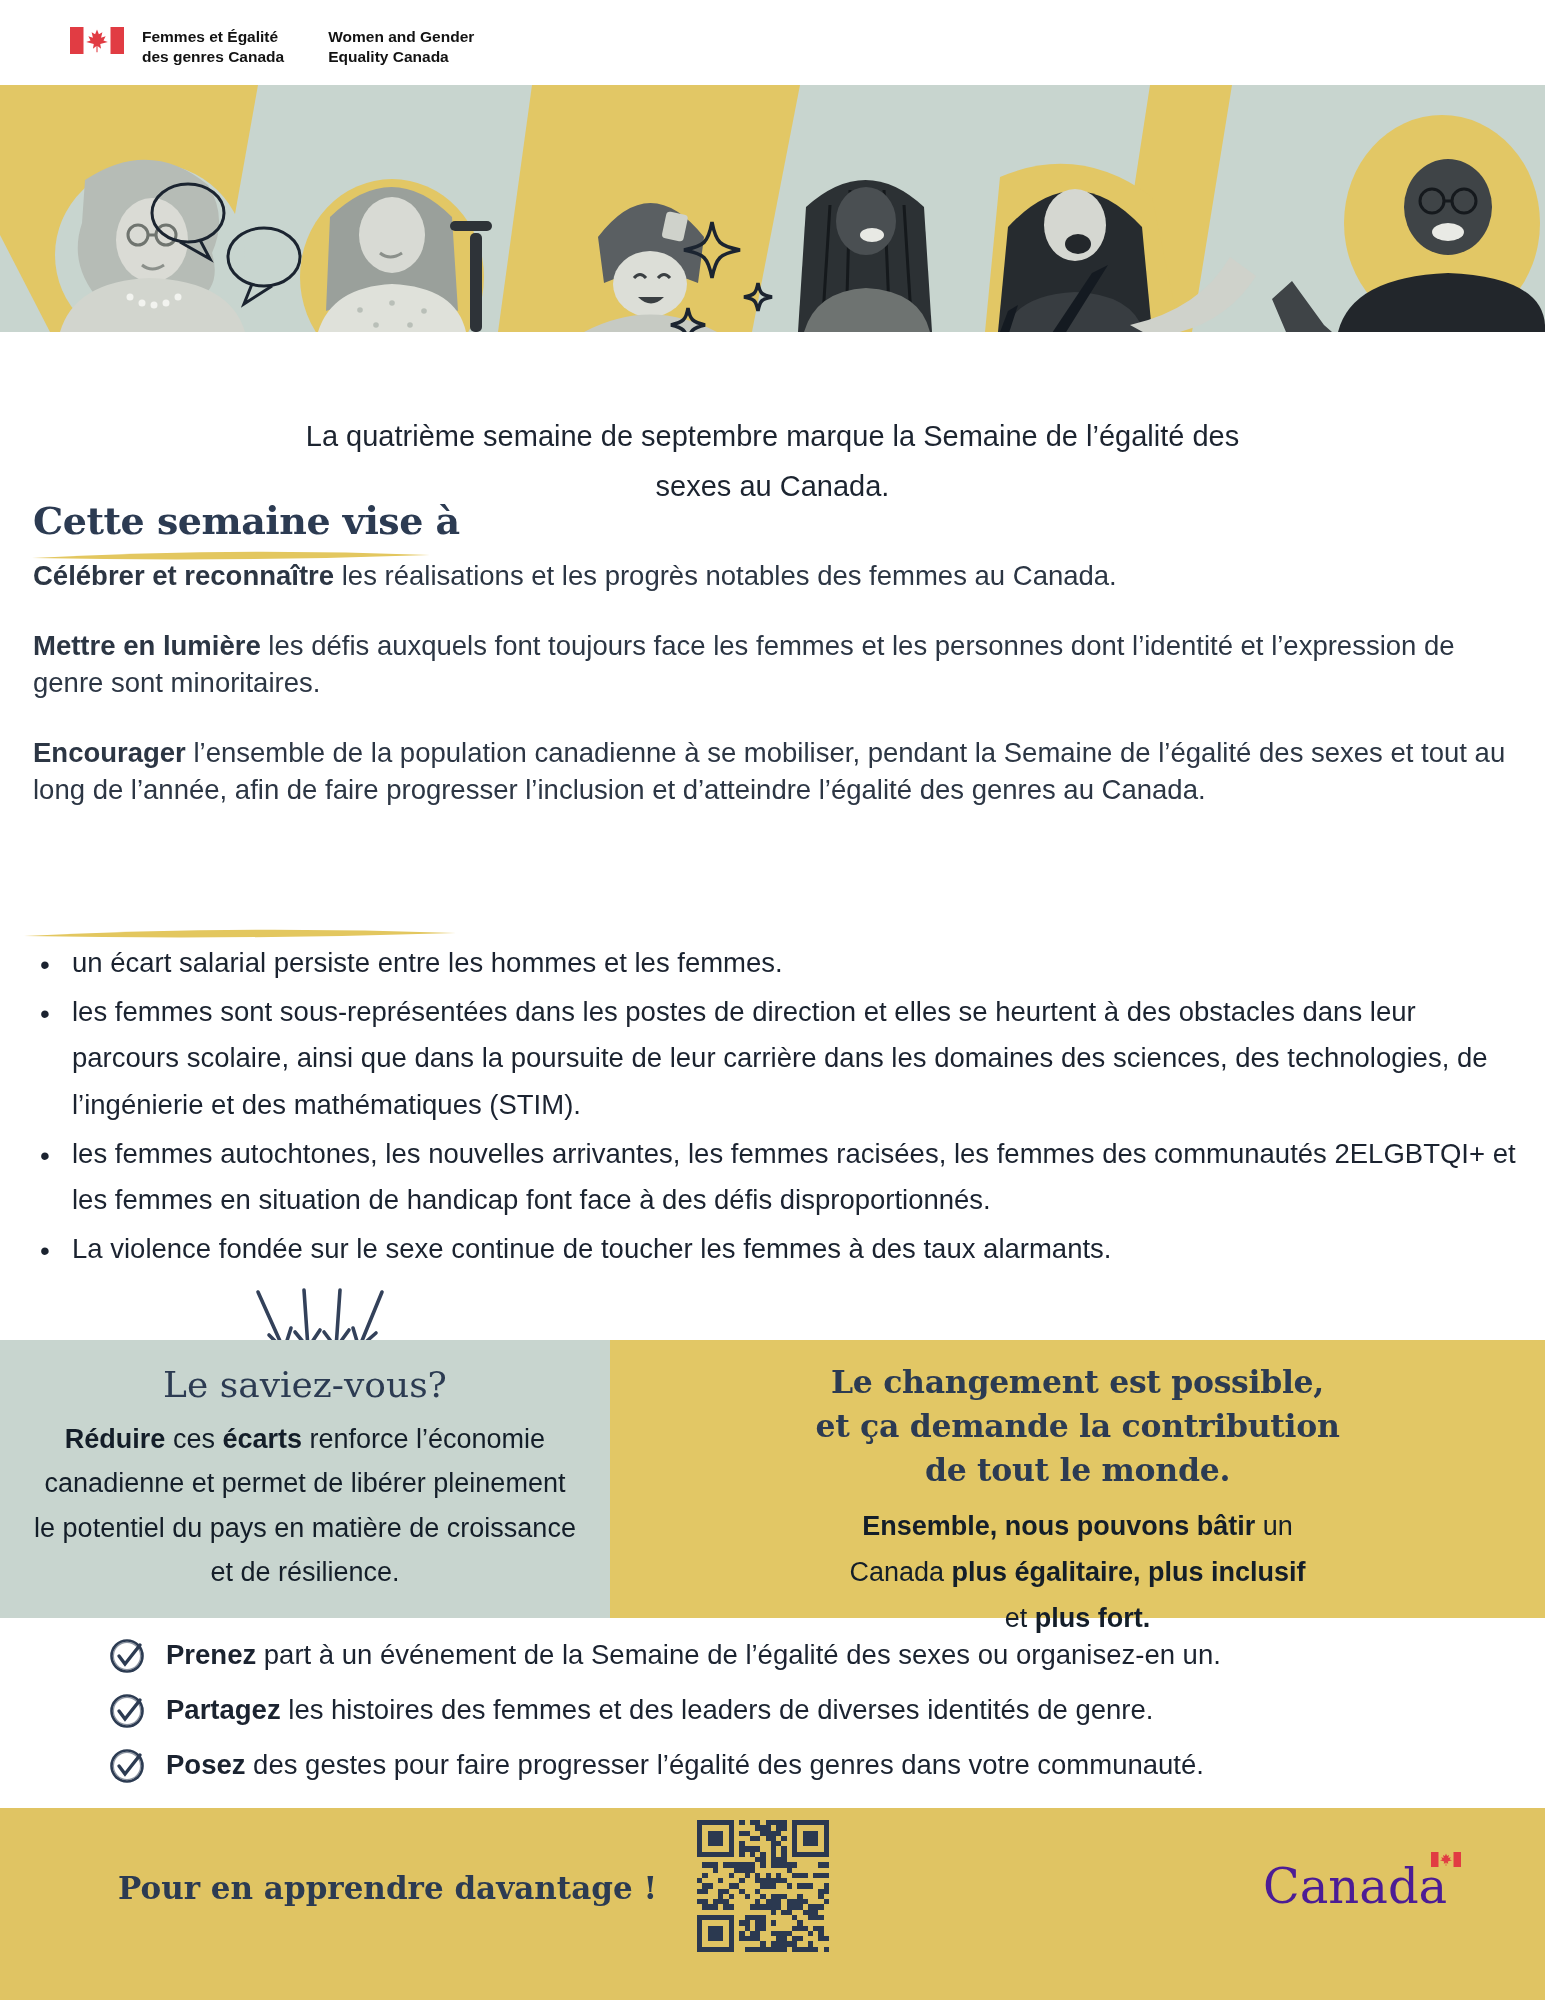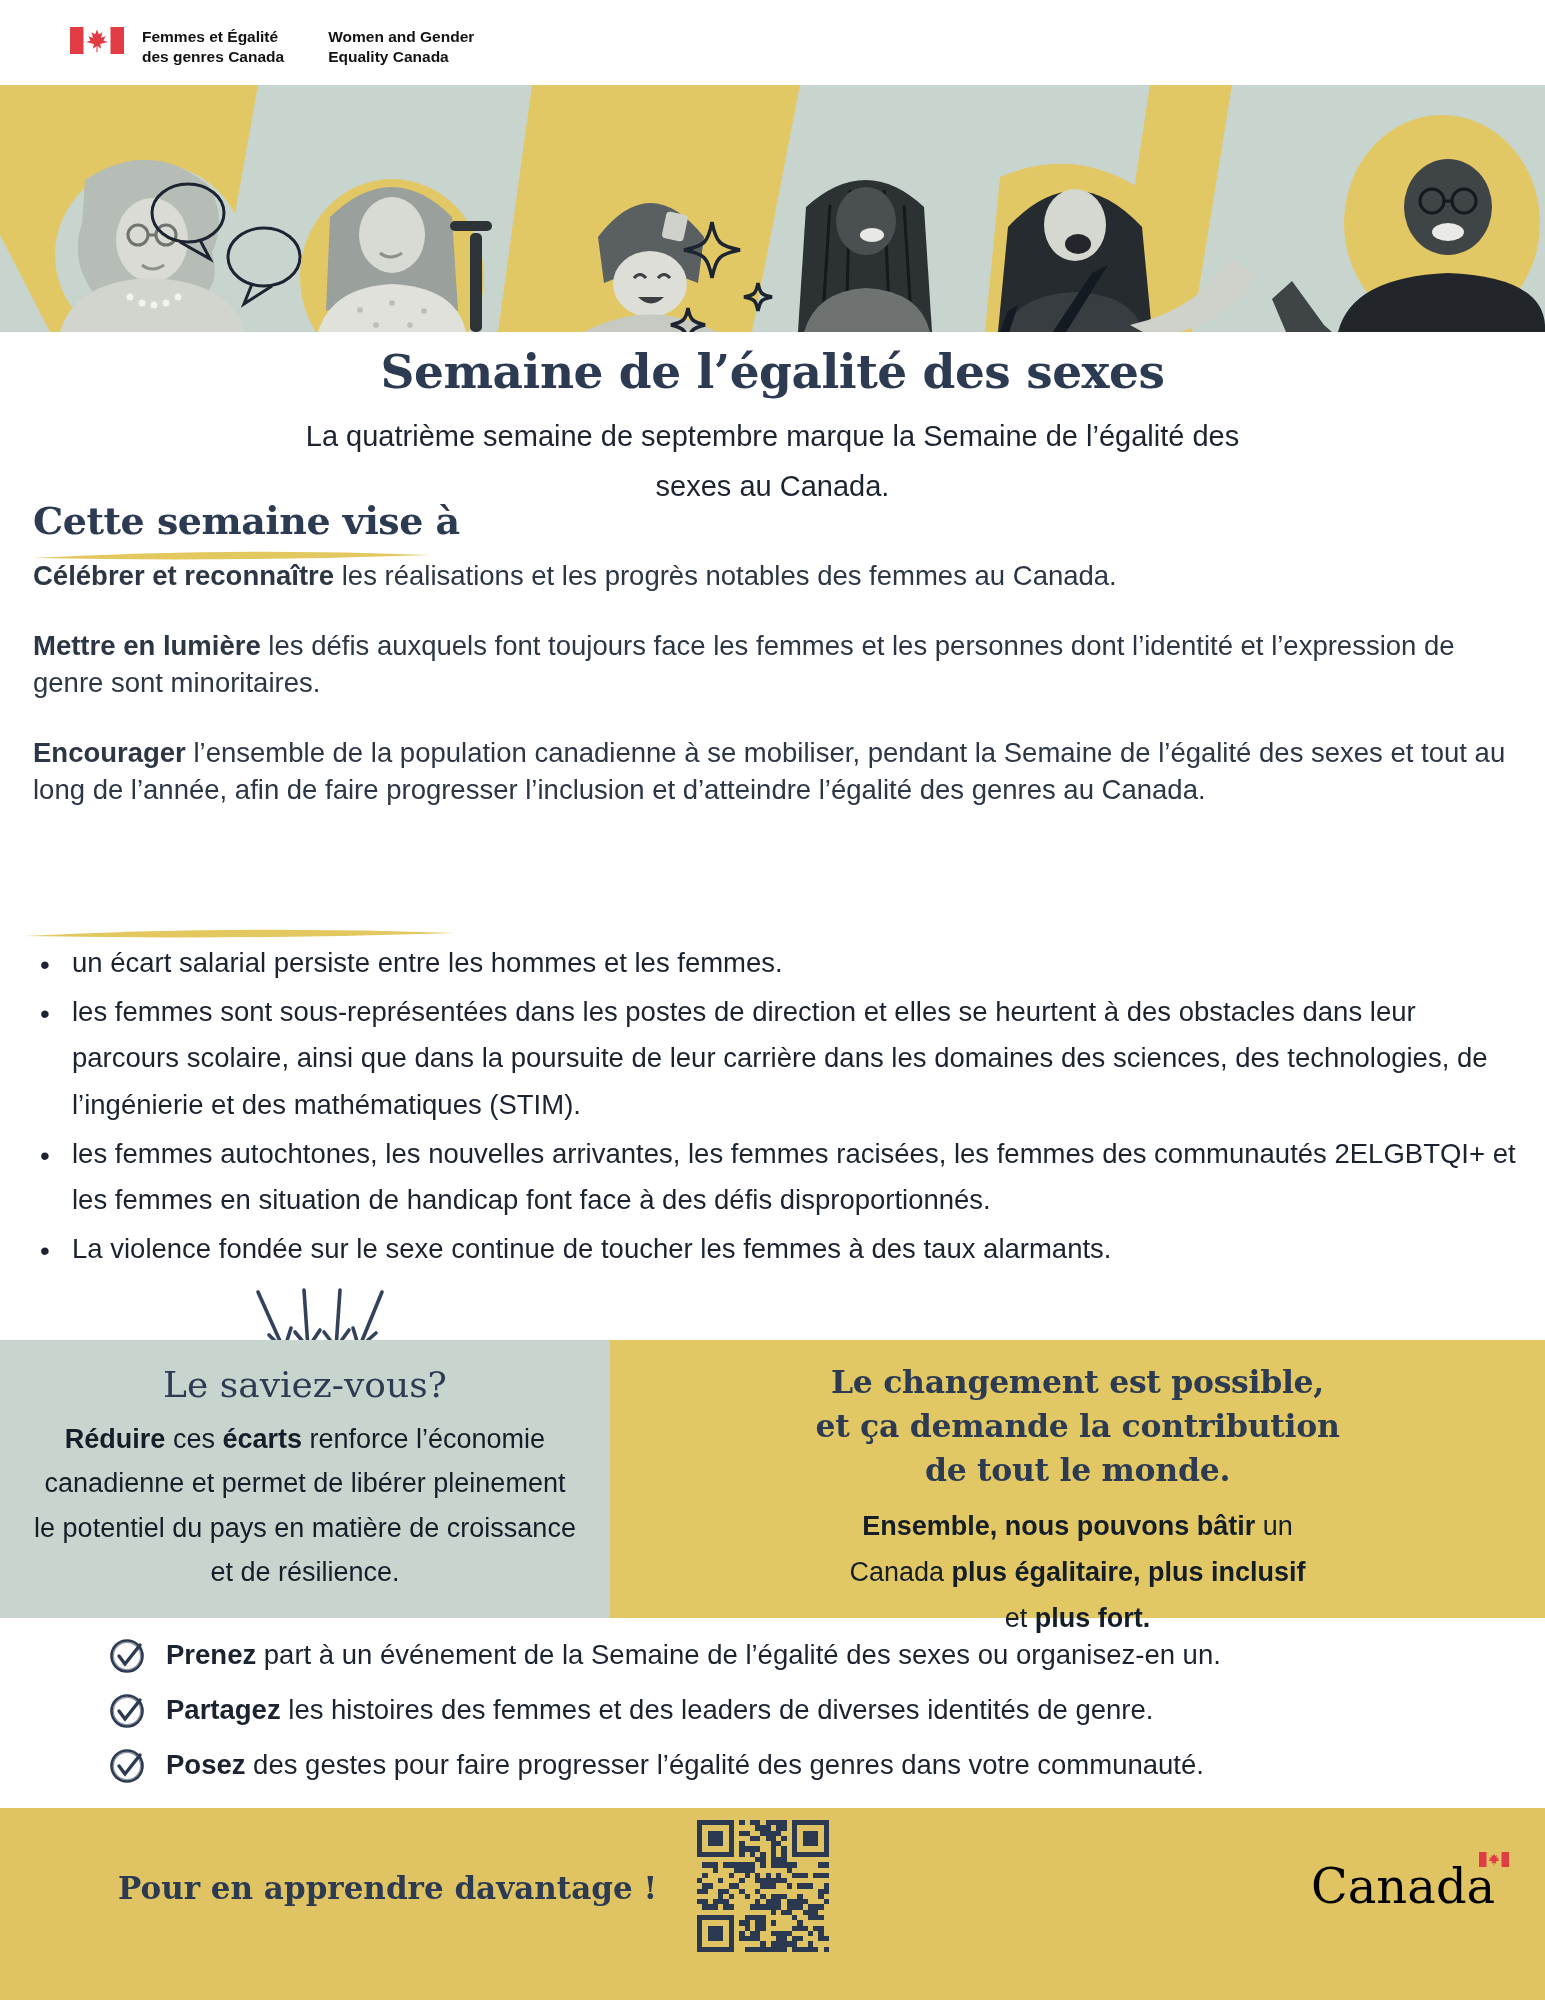--- a/index.html
+++ b/index.html
@@ -46,21 +46,21 @@
   
   .actions{left:106px;top:1634px;width:1380px;}
   .action{display:flex;align-items:center;gap:18px;margin-bottom:13px;}
   .action .txt{font-size:27.5px;color:#1b2330;}
 
   
   .footer{left:0;top:1808px;width:1545px;height:192px;background:#e0c463;}
   .cta{position:absolute;left:118px;top:62px;font-family:"DejaVu Serif",serif;font-weight:700;
        font-size:31px;color:#2c3b52;}
   .qr{position:absolute;left:697px;top:12px;width:132px;height:132px;}
-  .wm{position:absolute;left:1263px;top:50px;font-family:"DejaVu Serif",serif;font-size:48px;color:#000000;margin-left:48px;}
+  .wm{position:absolute;left:1263px;top:50px;font-family:"DejaVu Serif",serif;font-size:48px;color:#4c1d95;}
   .wm .wm-flag{position:absolute;top:-6px;right:-14px;}
 </style>
 </head>
 <body>
 
 <div id="page">
 
   <div class="abs gc-header">
     <svg width="54" height="27" viewBox="0 0 54 27">
       <rect x="0" y="0" width="13.5" height="27" fill="#e13c43"></rect>
@@ -173,21 +173,20 @@
       <path d="M1272 214 L1292 196 L1324 240 L1332 247 L1286 247 Z" fill="#3f4447"></path>
       <ellipse cx="1448" cy="122" rx="44" ry="48" fill="#3f4447"></ellipse>
       <circle cx="1432" cy="116" r="12" fill="none" stroke="#15191d" stroke-width="3"></circle>
       <circle cx="1464" cy="116" r="12" fill="none" stroke="#15191d" stroke-width="3"></circle>
       <path d="M1444 116 h8" stroke="#15191d" stroke-width="3"></path>
       <ellipse cx="1448" cy="147" rx="16" ry="9" fill="#e9eae5"></ellipse>
       <path d="M1338 247 Q1352 192 1448 188 Q1542 192 1545 240 L1545 247 Z" fill="#22262b"></path>
     </g>
   </svg>
 
-  <div class="abs title">Semaine de l’égalité des sexes</div>
   <div class="abs subtitle pre">La quatrième semaine de septembre marque la Semaine de l’égalité des
 sexes au Canada.</div>
 
   <div class="abs h2" style="left:33px;top:498px;">Cette semaine vise à</div>
   <svg class="abs swoosh" style="left:28px;top:549px;" width="406" height="14">
     <path d="M4 9 Q203 -2 402 6 Q203 13 4 9 Z" fill="#e3c75f"></path>
   </svg>
   <p class="abs bodytxt goal-p" style="left:33px;top:558px;margin:0;"><span class="b">Célébrer et reconnaître </span><span>les réalisations et les progrès notables des femmes au Canada.</span></p>
   <p class="abs bodytxt goal-p" style="left:33px;top:628px;margin:0;"><span class="b">Mettre en lumière </span><span>les défis auxquels font toujours face les femmes et les personnes dont l’identité et l’expression de genre sont minoritaires.</span></p>
   <p class="abs bodytxt goal-p" style="left:33px;top:735px;margin:0;"><span class="b">Encourager </span><span>l’ensemble de la population canadienne à se mobiliser, pendant la Semaine de l’égalité des sexes et tout au long de l’année, afin de faire progresser l’inclusion et d’atteindre l’égalité des genres au Canada.</span></p>

